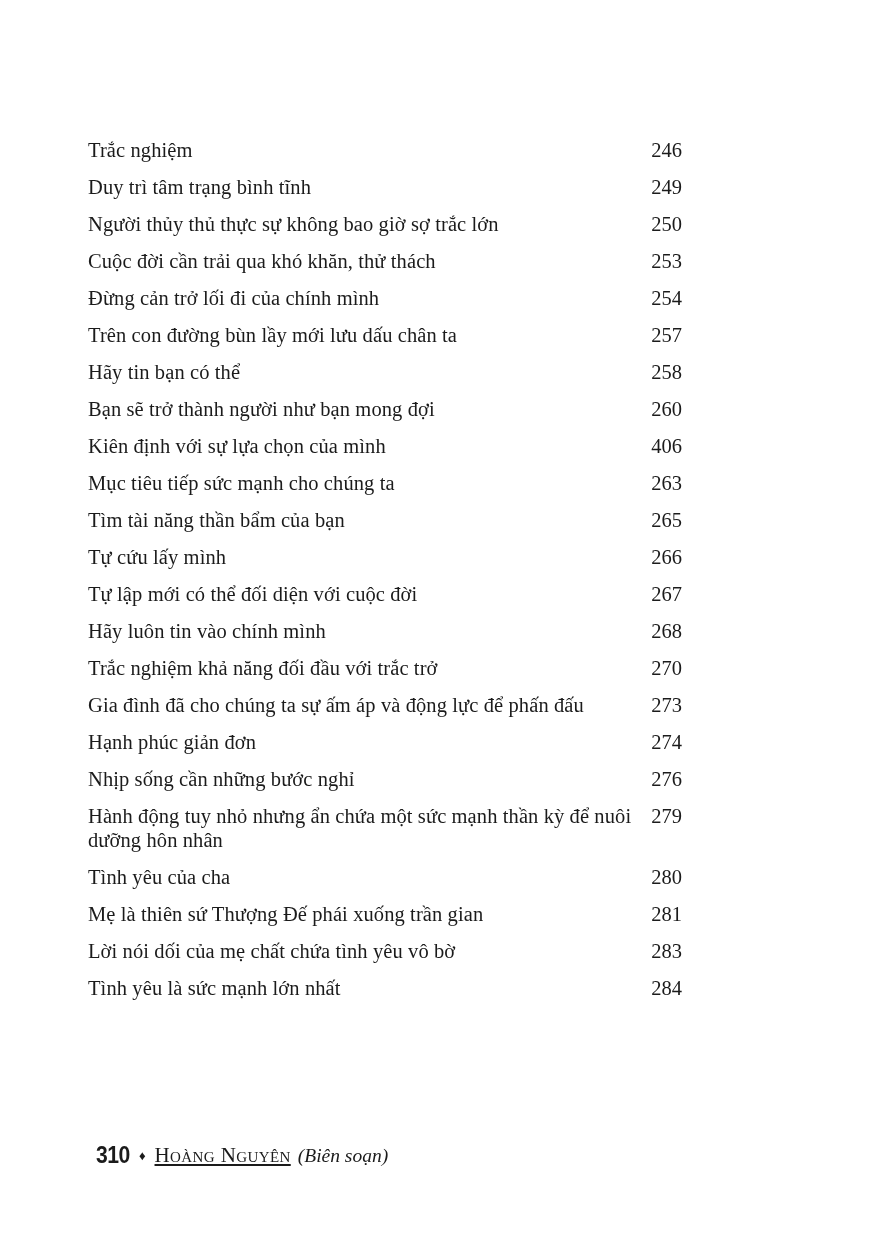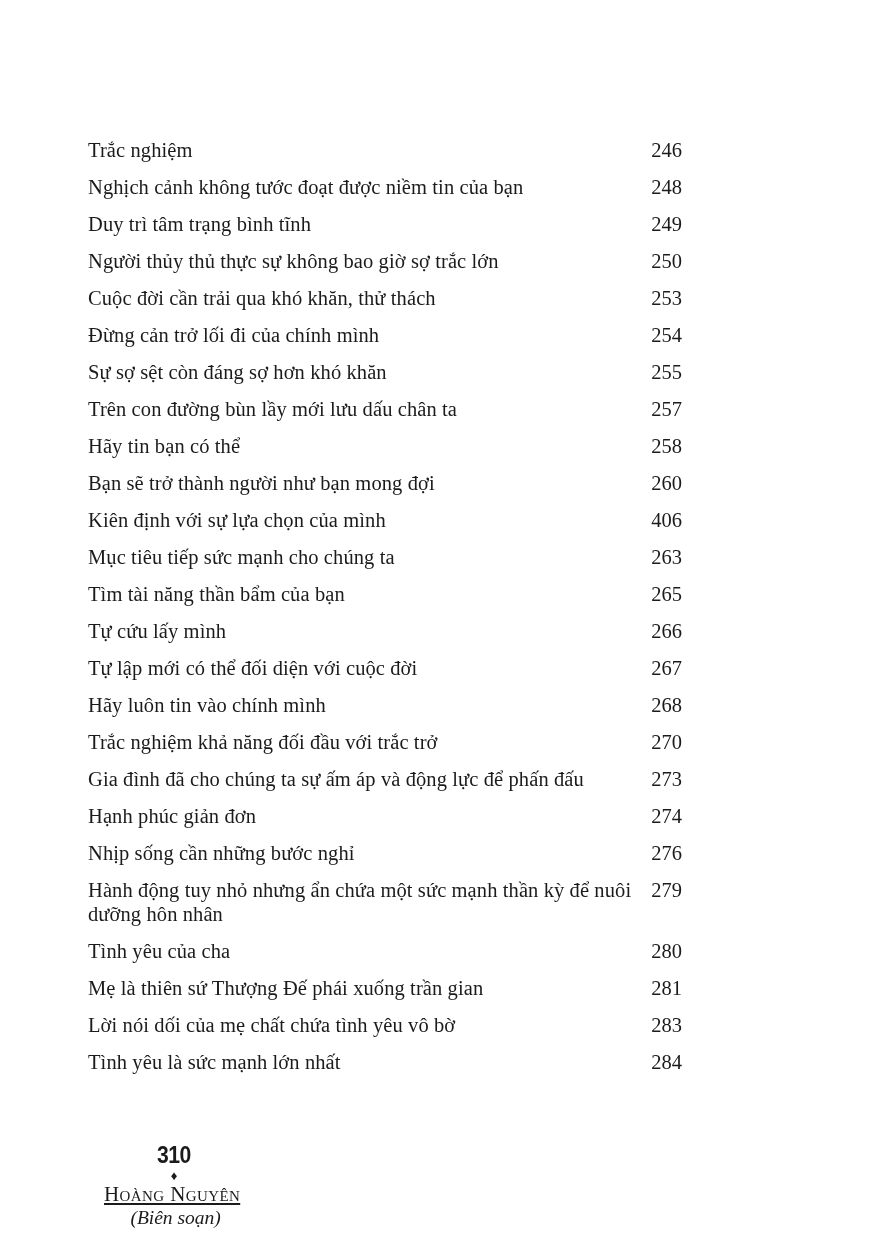--- a/index.html
+++ b/index.html
@@ -38,25 +38,24 @@
     letter-spacing: 0.1px;
   }
   .toc-page {
     font-size: 20.5px;
     line-height: 24px;
     padding-left: 12px;
     white-space: nowrap;
   }
   .footer {
     position: absolute;
-    left: 104px;
+    left: 96px;
     top: 1142px;
     display: flex;
     align-items: center;
-    flex-direction: column;
   }
   .footer-pagenum {
     font-family: "Liberation Sans", sans-serif;
     font-weight: bold;
     font-size: 23px;
     letter-spacing: -0.5px;
     transform: scaleX(0.92);
     transform-origin: left center;
   }
   .footer-diamond {
@@ -80,24 +79,20 @@
 <body>
 
 <div class="page">
 
   <div class="toc" id="toc-list">
   <div class="toc-row">
     <span class="toc-title">Trắc nghiệm</span>
     <span class="toc-page">246</span>
   </div>
 
-  <div class="toc-row">
-    <span class="toc-title">Nghịch cảnh không tước đoạt được niềm tin của bạn</span>
-    <span class="toc-page">248</span>
-  </div>
 
   <div class="toc-row">
     <span class="toc-title">Duy trì tâm trạng bình tĩnh</span>
     <span class="toc-page">249</span>
   </div>
 
   <div class="toc-row">
     <span class="toc-title">Người thủy thủ thực sự không bao giờ sợ trắc lớn</span>
     <span class="toc-page">250</span>
   </div>
@@ -105,24 +100,20 @@
   <div class="toc-row">
     <span class="toc-title">Cuộc đời cần trải qua khó khăn, thử thách</span>
     <span class="toc-page">253</span>
   </div>
 
   <div class="toc-row">
     <span class="toc-title">Đừng cản trở lối đi của chính mình</span>
     <span class="toc-page">254</span>
   </div>
 
-  <div class="toc-row">
-    <span class="toc-title">Sự sợ sệt còn đáng sợ hơn khó khăn</span>
-    <span class="toc-page">255</span>
-  </div>
 
   <div class="toc-row">
     <span class="toc-title">Trên con đường bùn lầy mới lưu dấu chân ta</span>
     <span class="toc-page">257</span>
   </div>
 
   <div class="toc-row">
     <span class="toc-title">Hãy tin bạn có thể</span>
     <span class="toc-page">258</span>
   </div>

